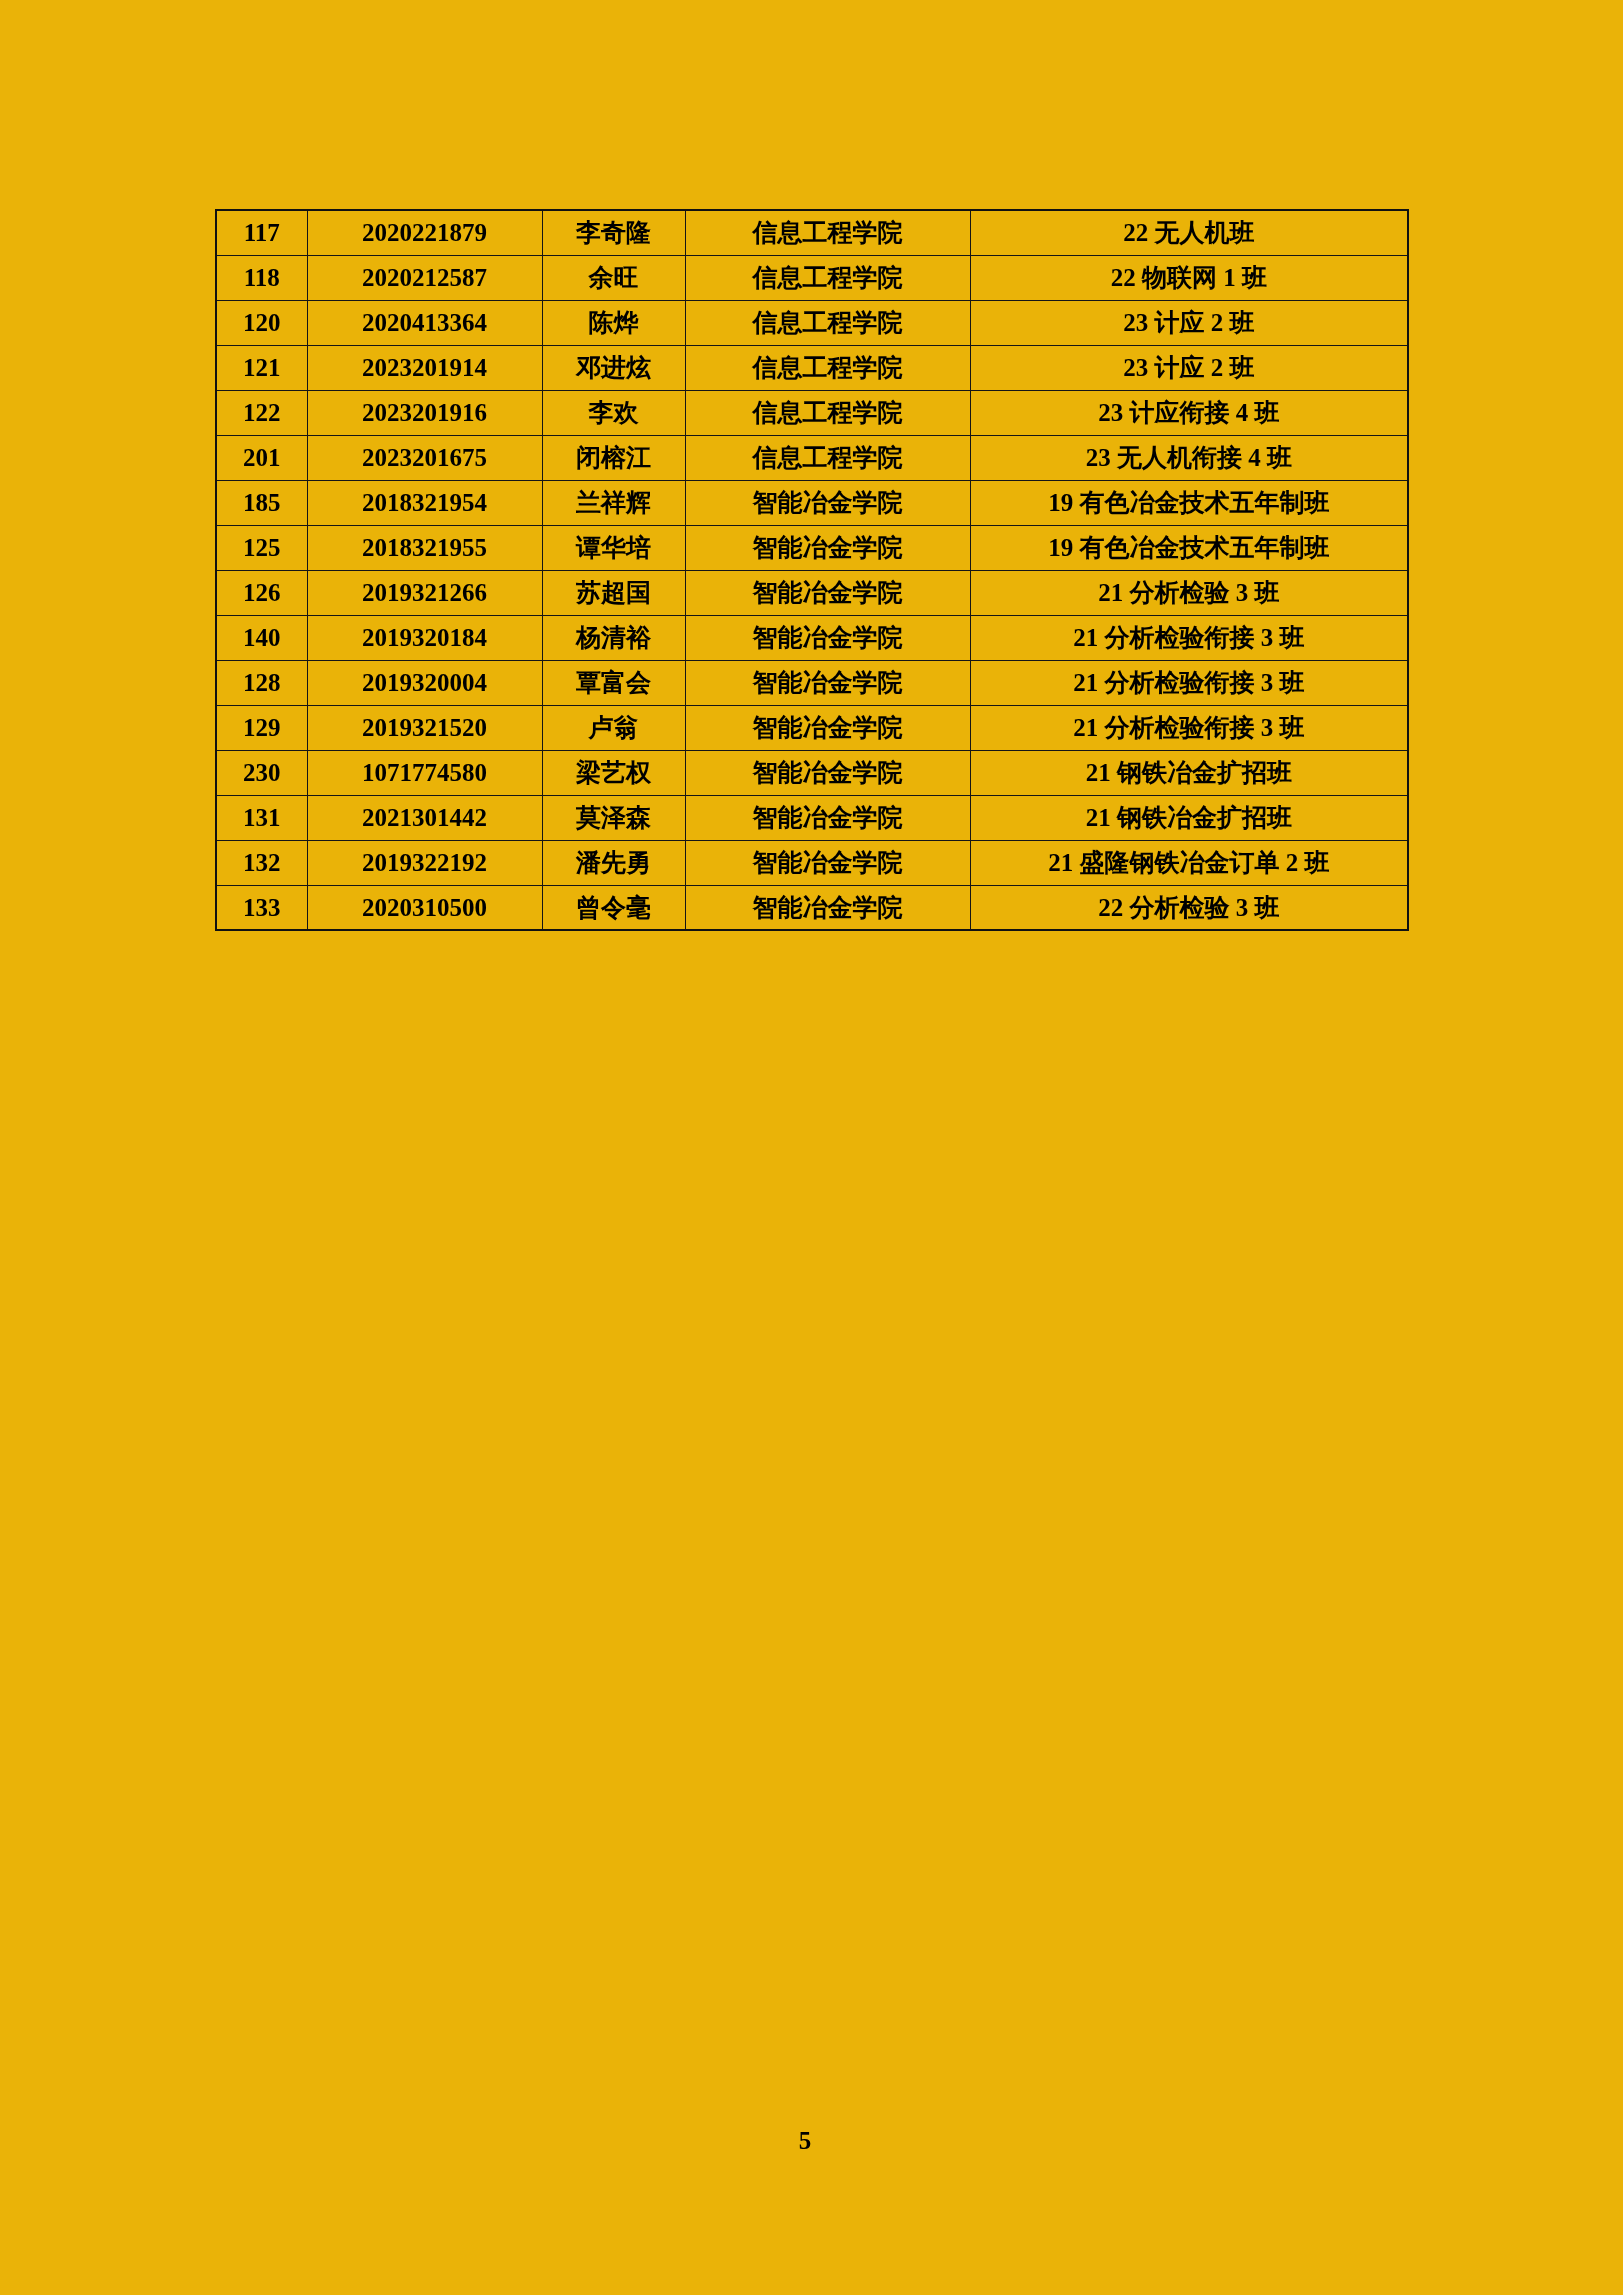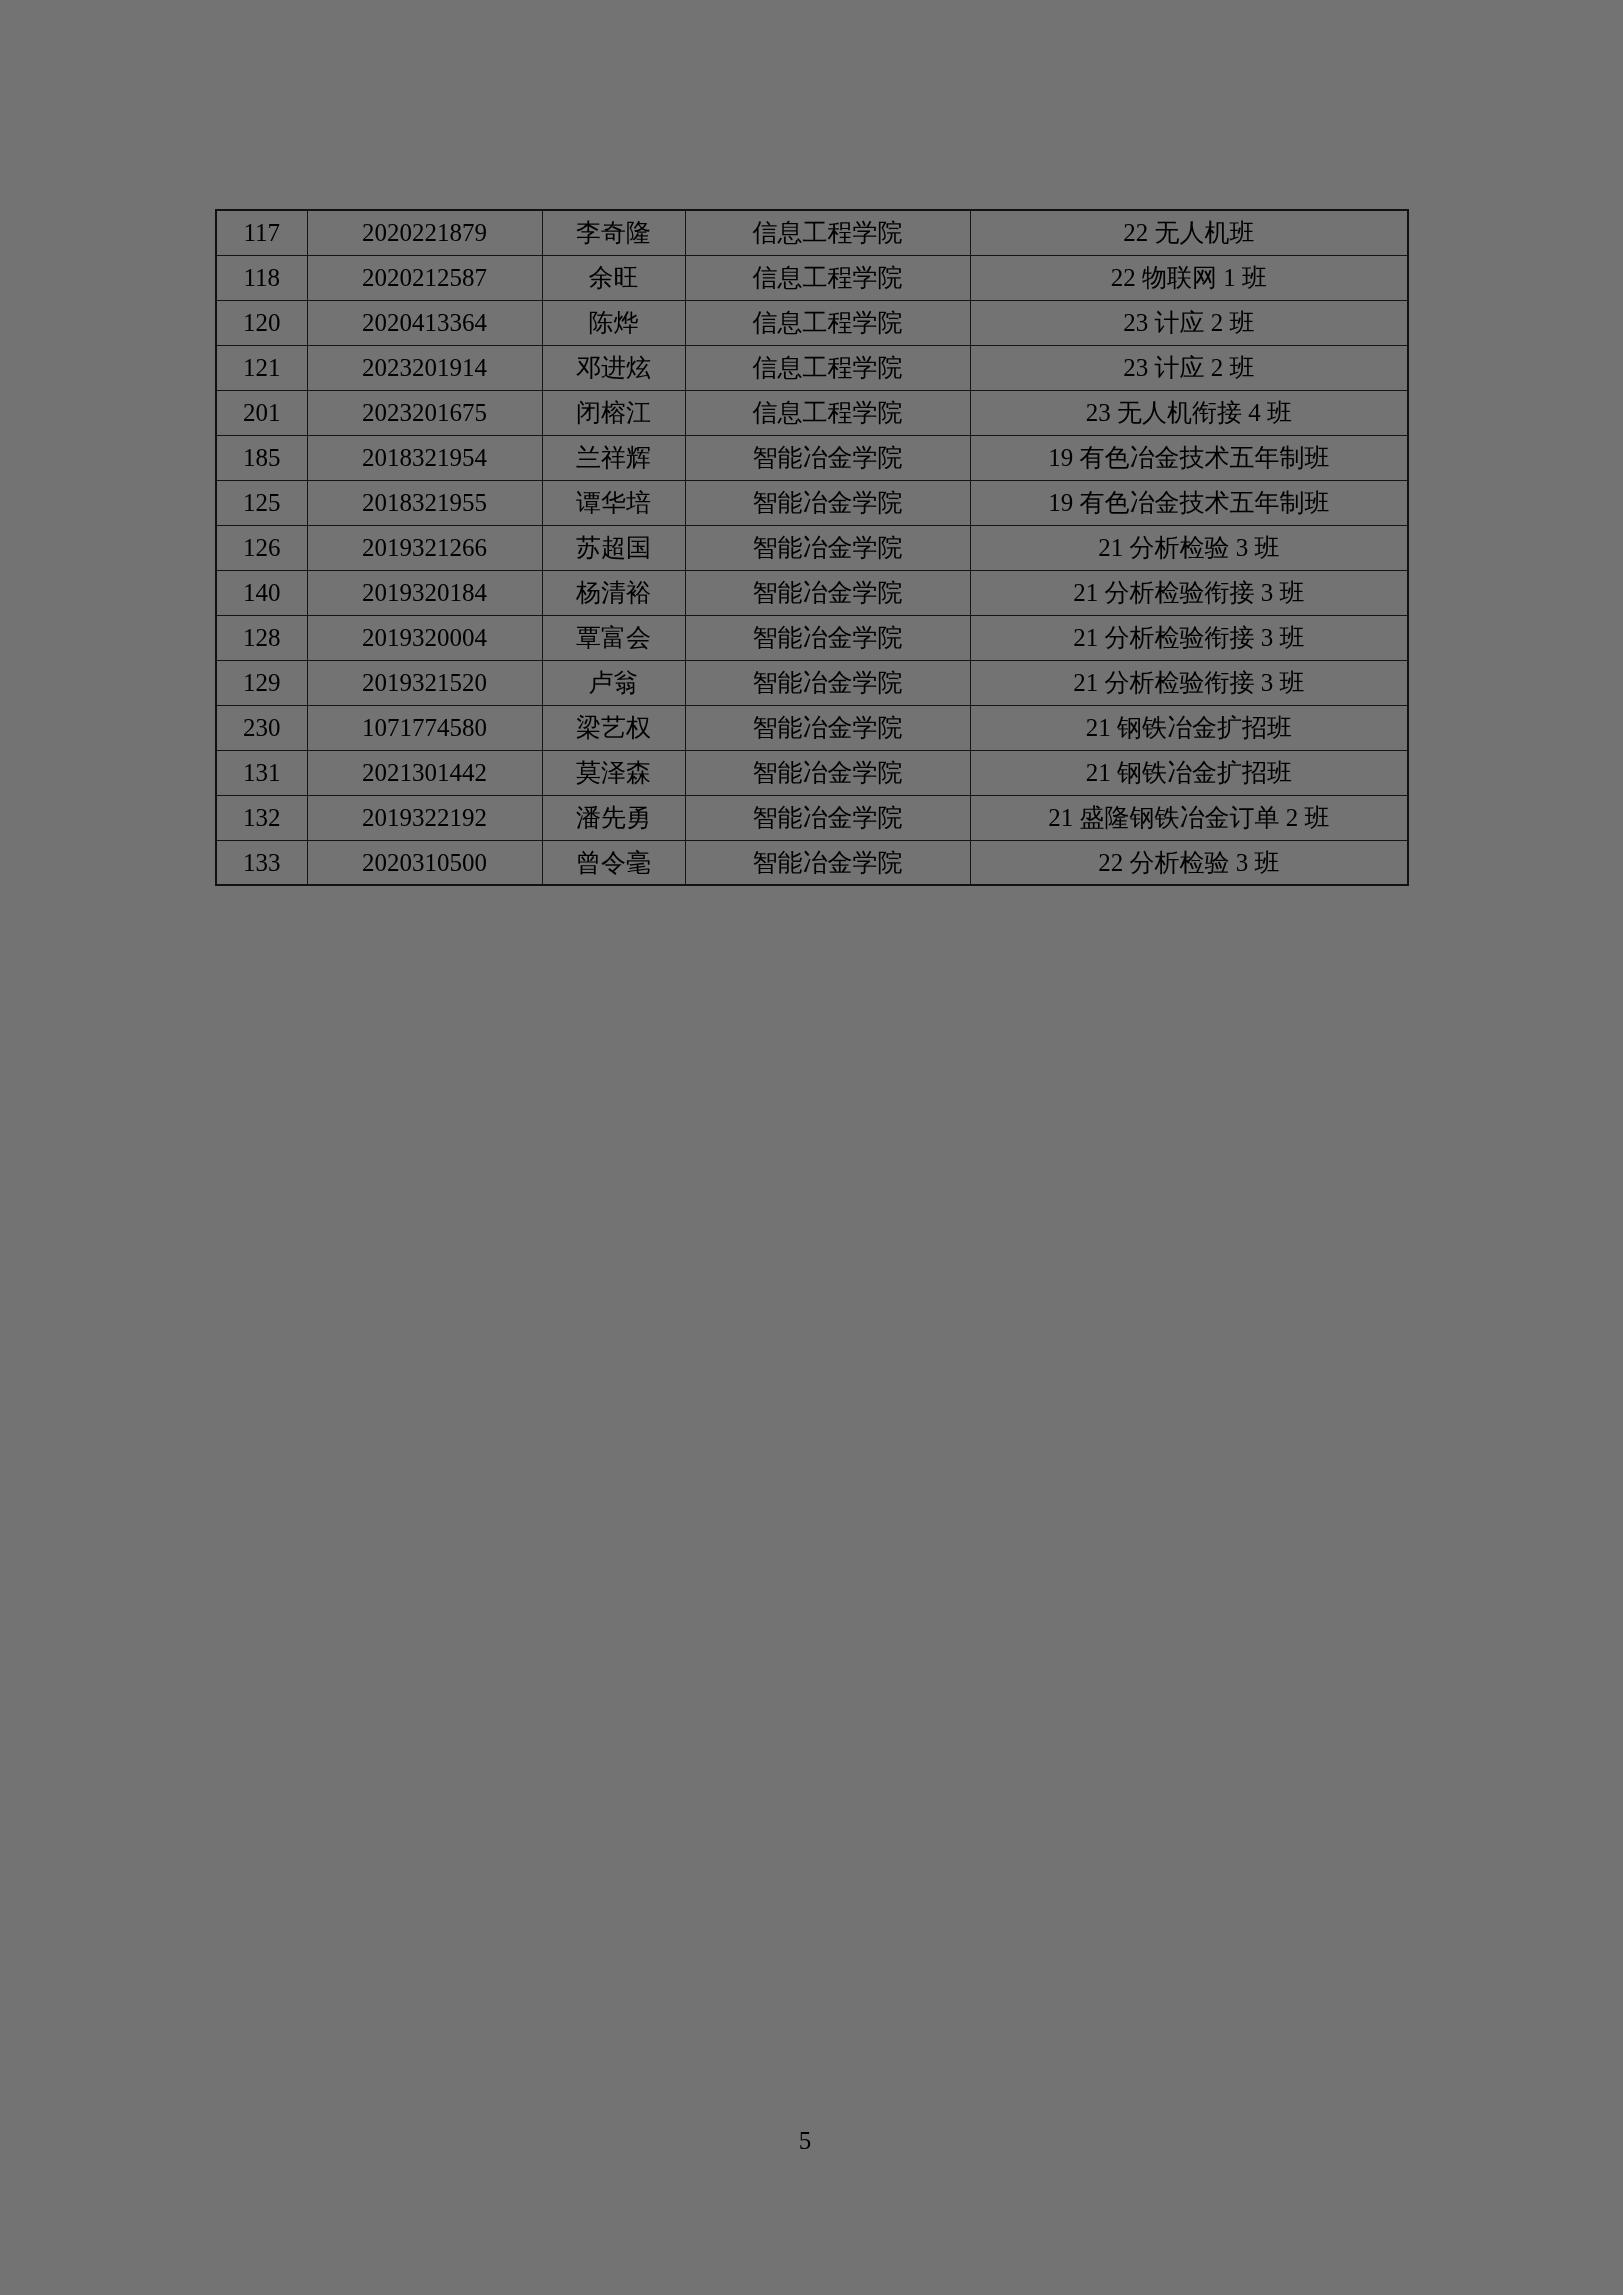--- a/index.html
+++ b/index.html
@@ -5,24 +5,25 @@
   * { margin: 0; padding: 0; box-sizing: border-box; }
 
   html, body {
     background: #ffffff;
   }
 
   .page {
     position: relative;
     width: 1623px;
     height: 2295px;
-    background: #737373;
+    background: #eab308;
     font-family: "Liberation Serif", "DejaVu Serif", serif;
     color: #000000;
     overflow: hidden;
+    font-weight: bold;
   }
 
   table.roster {
     position: absolute;
     left: 215px;
     top: 209px;
     border-collapse: collapse;
     table-layout: fixed;
     width: 1191px;
     border: 2.4px solid #111111;
@@ -95,20 +96,27 @@
     <td>23 计应 2 班</td>
   </tr>
         <tr>
     <td>121</td>
     <td>2023201914</td>
     <td>邓进炫</td>
     <td>信息工程学院</td>
     <td>23 计应 2 班</td>
   </tr>
         <tr>
+    <td>122</td>
+    <td>2023201916</td>
+    <td>李欢</td>
+    <td>信息工程学院</td>
+    <td>23 计应衔接 4 班</td>
+  </tr>
+        <tr>
     <td>201</td>
     <td>2023201675</td>
     <td>闭榕江</td>
     <td>信息工程学院</td>
     <td>23 无人机衔接 4 班</td>
   </tr>
         <tr>
     <td>185</td>
     <td>2018321954</td>
     <td>兰祥辉</td>

